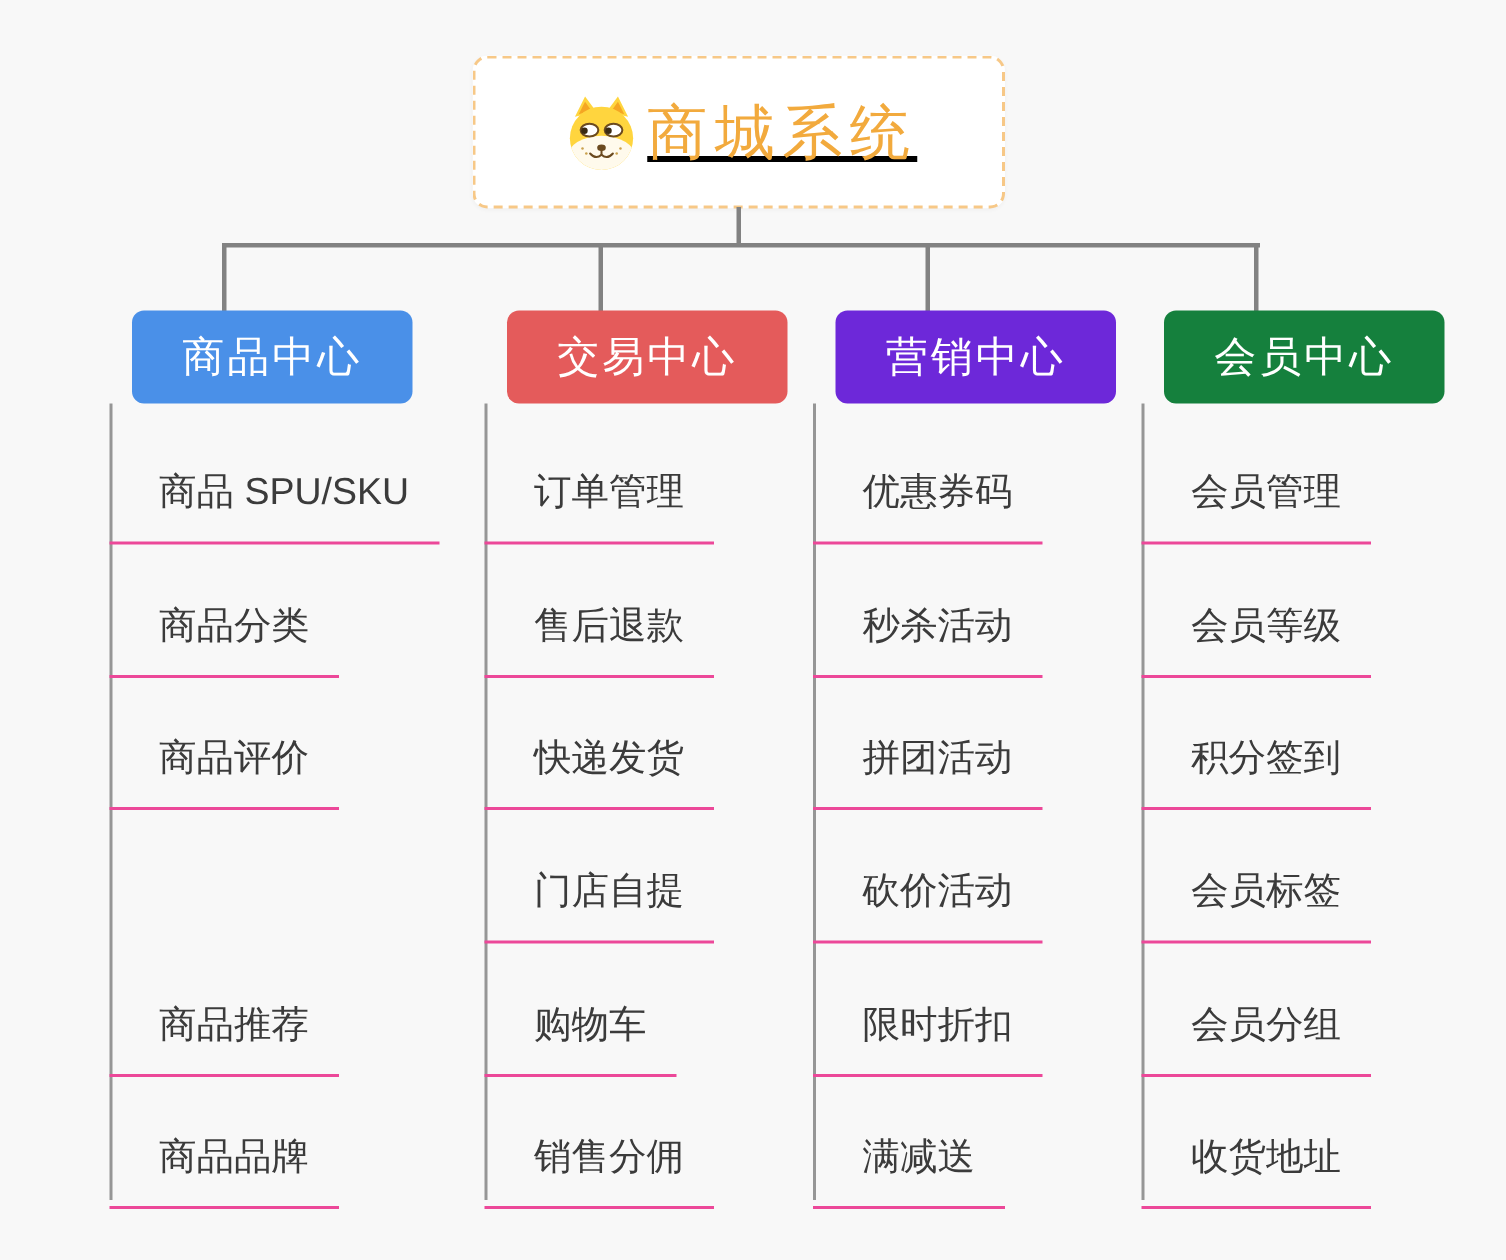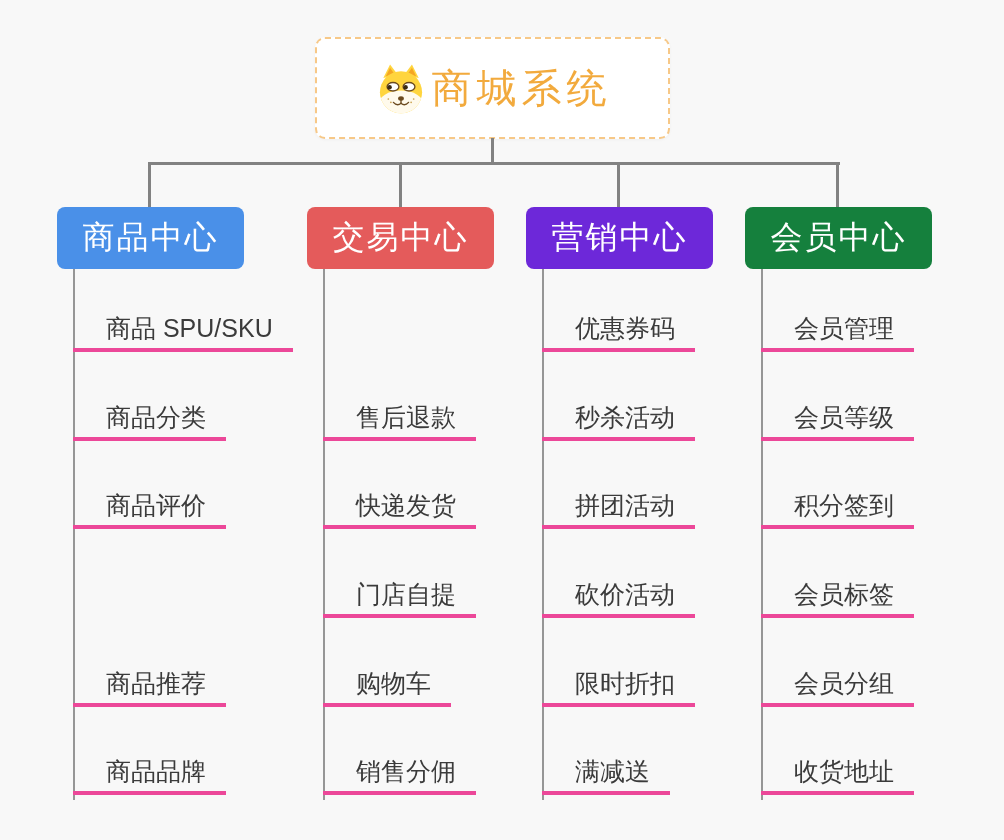--- a/index.html
+++ b/index.html
@@ -22,20 +22,21 @@
     width:355px; height:102px;
     box-sizing:border-box;
     background:#ffffff;
     border:2px dashed #f7c887;
     border-radius:10px;
     display:flex;
     align-items:center;
     justify-content:center;
     gap:4px;
     box-shadow:0 1px 3px rgba(0,0,0,0.04);
+    text-decoration:underline;
   }
   .root-title{
     font-size:40px;
     letter-spacing:5px;
     color:#f2aa3d;
     font-weight:500;
     white-space:nowrap;
   }
   .doge{width:54px;height:54px;flex:0 0 auto;}
 
@@ -49,26 +50,27 @@
   .drop.d2{left:617px;}
   .drop.d3{left:836px;}
 
   
   .branch{
     position:absolute;
     top:207px;
     width:187px; height:62px;
     border-radius:8px;
     color:#ffffff;
-    font-size:32px;
+    font-size:28px;
     letter-spacing:2px;
     display:flex;
     align-items:center;
     justify-content:center;
     white-space:nowrap;
+    margin-left:31px;
   }
   .branch.b0{left:57px;}
   .branch.b1{left:307px;}
   .branch.b2{left:526px;}
   .branch.b3{left:745px;}
 
   
   .col{
     position:absolute;
     top:269px;
@@ -78,25 +80,25 @@
   }
   .col.c0{left:73px;}
   .col.c1{left:323px;}
   .col.c2{left:542px;}
   .col.c3{left:761px;}
 
   .leaf{
     position:absolute;
     left:-2px;
     display:inline-block;
-    padding:0 20px 1px 33px;
+    padding:0 20px 14px 33px;
     font-size:25px;
     line-height:38px;
     color:#3b3b3b;
-    border-bottom:4px solid #ec4899;
+    border-bottom:2px solid #ec4899;
     white-space:nowrap;
   }
   .leaf.r0{top:40px;}
   .leaf.r1{top:129px;}
   .leaf.r2{top:217px;}
   .leaf.r3{top:306px;}
   .leaf.r4{top:395px;}
   .leaf.r5{top:483px;}
 </style>
 </head>
@@ -153,20 +155,21 @@
 
   <div class="col c0">
     <div class="leaf r0">商品 SPU/SKU</div>
     <div class="leaf r1">商品分类</div>
     <div class="leaf r2">商品评价</div>
     <div class="leaf r4">商品推荐</div>
     <div class="leaf r5">商品品牌</div>
   </div>
 
   <div class="col c1">
+    <div class="leaf r0">订单管理</div>
     <div class="leaf r1">售后退款</div>
     <div class="leaf r2">快递发货</div>
     <div class="leaf r3">门店自提</div>
     <div class="leaf r4">购物车</div>
     <div class="leaf r5">销售分佣</div>
   </div>
 
   <div class="col c2">
     <div class="leaf r0">优惠券码</div>
     <div class="leaf r1">秒杀活动</div>

